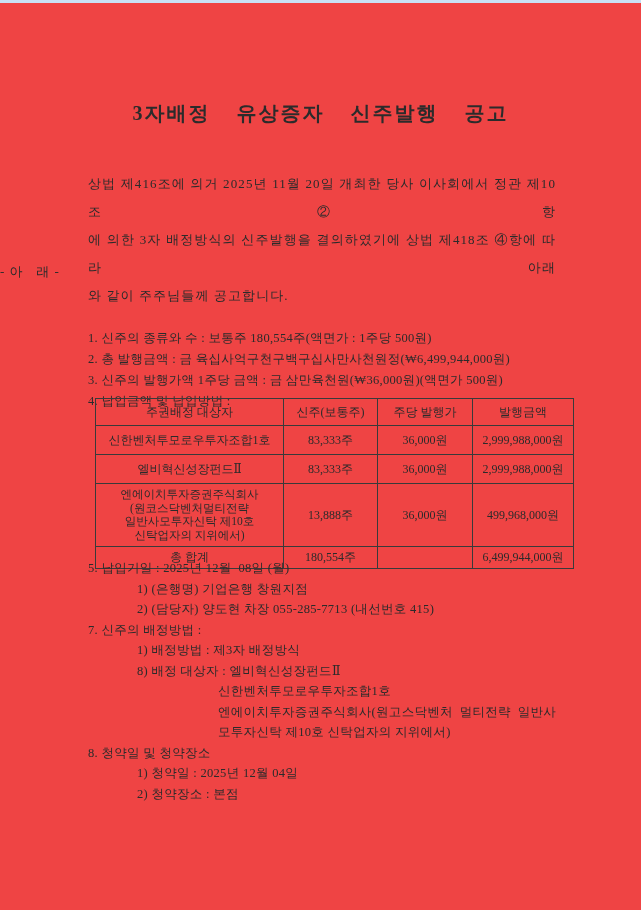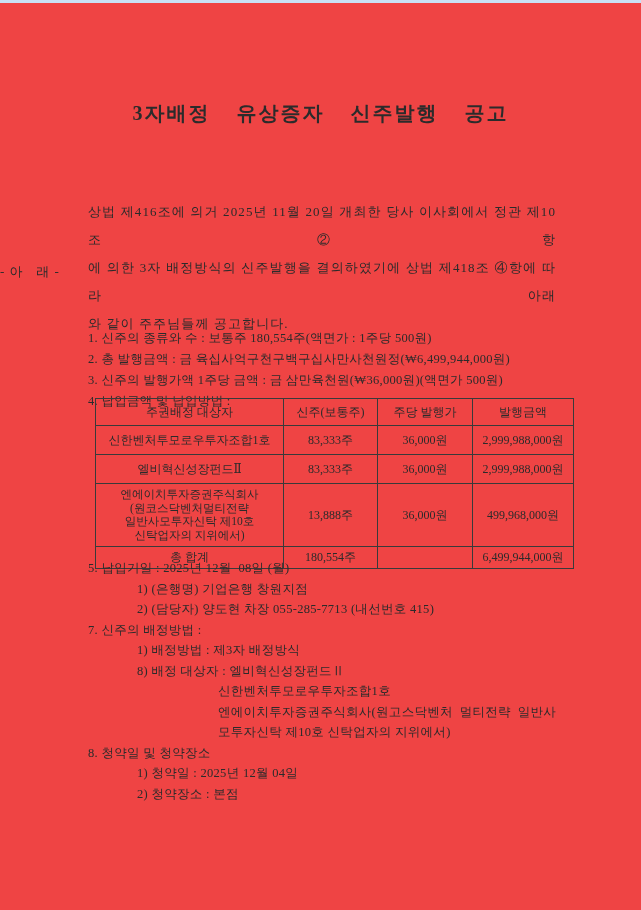--- a/index.html
+++ b/index.html
@@ -28,21 +28,20 @@
     word-spacing: 6px;
     white-space: pre-wrap;
   }
   .intro {
     position: absolute;
     top: 170px; left: 88px;
     width: 468px;
     font-size: 13px;
     line-height: 28px;
     letter-spacing: 1.1px;
-    margin-top: 28px;
   }
   .intro .jline { text-align: justify; text-align-last: justify; white-space: normal; }
   .intro .lline { text-align: left; white-space: pre-wrap; }
   .below-divider {
     position: absolute;
     top: 263px; left: 0;
     width: 100%;
     text-align: left;
     font-size: 13px;
     letter-spacing: 1px;
@@ -56,21 +55,20 @@
     line-height: 21px;
     letter-spacing: 0.3px;
   }
   .list-bottom {
     position: absolute;
     top: 558px; left: 88px;
     width: 478px;
     font-size: 12.5px;
     line-height: 20.5px;
     letter-spacing: 0.3px;
-    font-family: Liberation Serif, serif;
   }
   .line { white-space: pre-wrap; }
   .ind1 { padding-left: 49px; }
   .ind2 { padding-left: 130px; }
   .alloc-wrap {
     position: absolute;
     top: 398px; left: 95px;
   }
   table.alloc {
     border-collapse: collapse;

